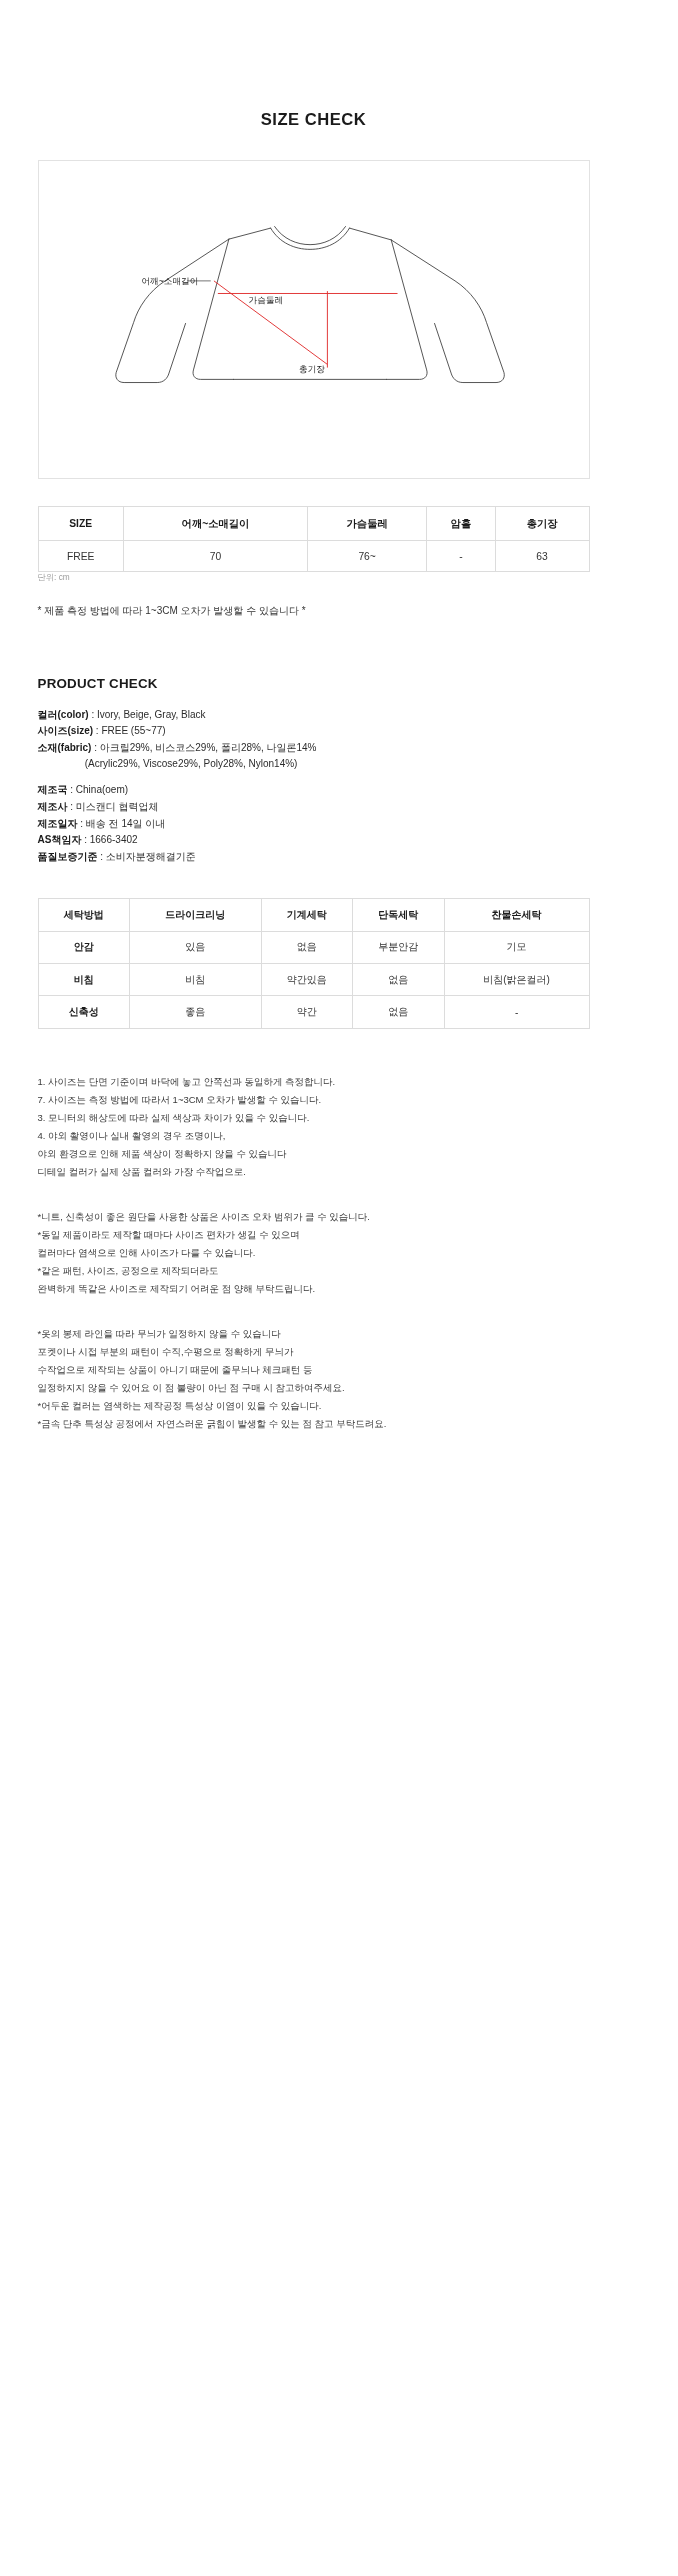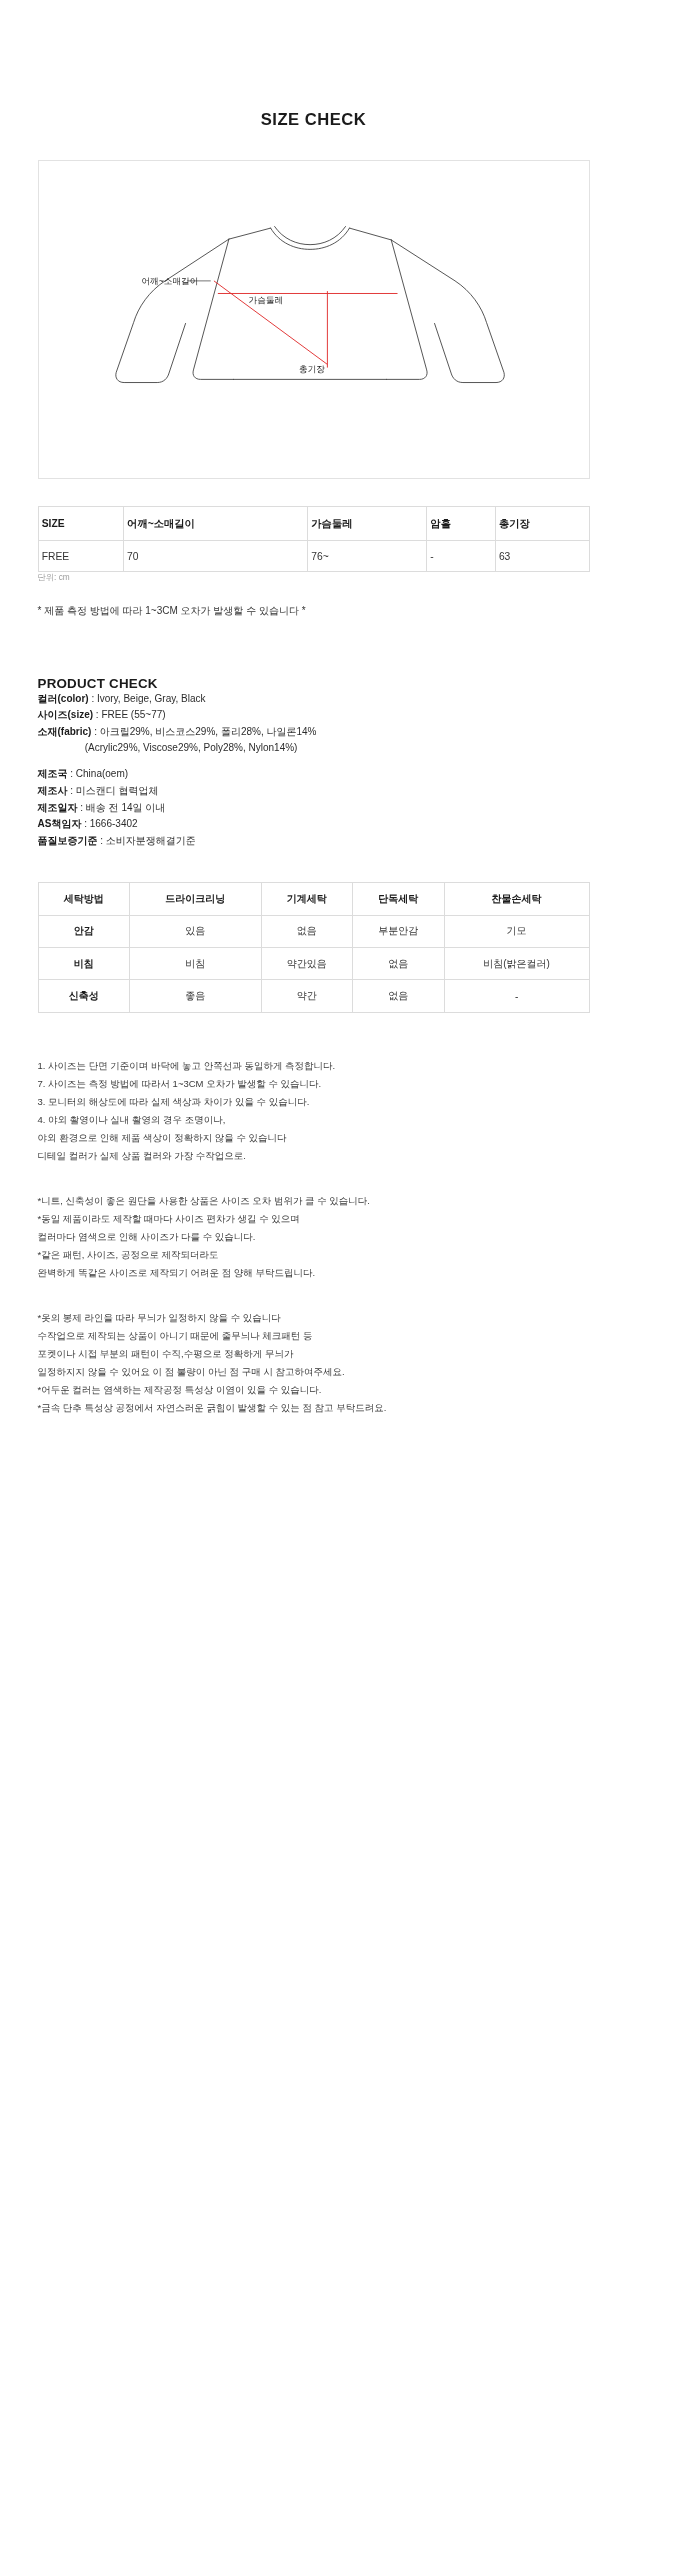--- a/index.html
+++ b/index.html
@@ -62,21 +62,21 @@
   
   table.size-table {
     width: 100%;
     border-collapse: collapse;
     margin-top: 27px;
     font-size: 10.3px;
   }
   table.size-table th,
   table.size-table td {
     border: 0.8px solid #dcdcdc;
-    text-align: left;
+    text-align: center;
     padding: 9.5px 3.2px;
     color: #333333;
     font-weight: normal;
   }
   table.size-table thead th {
     font-weight: bold;
     color: #1b1b1b;
   }
   table.size-table tbody td:first-child {
     color: #333333;
@@ -91,20 +91,21 @@
     font-size: 10px;
     color: #333333;
     margin-top: 20.5px;
   }
 
   
   .product-check {
     margin-top: 58px;
   }
   .spec-list {
+    margin-top: 16px;
     font-size: 10px;
     line-height: 16.6px;
     color: #2c2c2c;
   }
   .spec-list .row { white-space: pre; }
   .spec-list .lbl { font-weight: bold; color: #1b1b1b; }
   .spec-gap { height: 9.5px; }
 
   
   table.wash-table {
@@ -276,22 +277,22 @@
       </div>
       <div class="blk">
         <p>*니트, 신축성이 좋은 원단을 사용한 상품은 사이즈 오차 범위가 클 수 있습니다.</p>
         <p>*동일 제품이라도 제작할 때마다 사이즈 편차가 생길 수 있으며</p>
         <p>컬러마다 염색으로 인해 사이즈가 다를 수 있습니다.</p>
         <p>*같은 패턴, 사이즈, 공정으로 제작되더라도</p>
         <p>완벽하게 똑같은 사이즈로 제작되기 어려운 점 양해 부탁드립니다.</p>
       </div>
       <div class="blk">
         <p>*옷의 봉제 라인을 따라 무늬가 일정하지 않을 수 있습니다</p>
+        <p>포켓이나 시접 부분의 패턴이 수직,수평으로 정확하게 무늬가</p>
         <p>수작업으로 제작되는 상품이 아니기 때문에 줄무늬나 체크패턴 등</p>
-        <p>포켓이나 시접 부분의 패턴이 수직,수평으로 정확하게 무늬가</p>
         <p>일정하지지 않을 수 있어요 이 점 불량이 아닌 점 구매 시 참고하여주세요.</p>
         <p>*어두운 컬러는 염색하는 제작공정 특성상 이염이 있을 수 있습니다.</p>
         <p>*금속 단추 특성상 공정에서 자연스러운 긁힘이 발생할 수 있는 점 참고 부탁드려요.</p>
       </div>
     </div>
 
     <div class="pad-bottom"></div>
   </div>
 </div>
 

